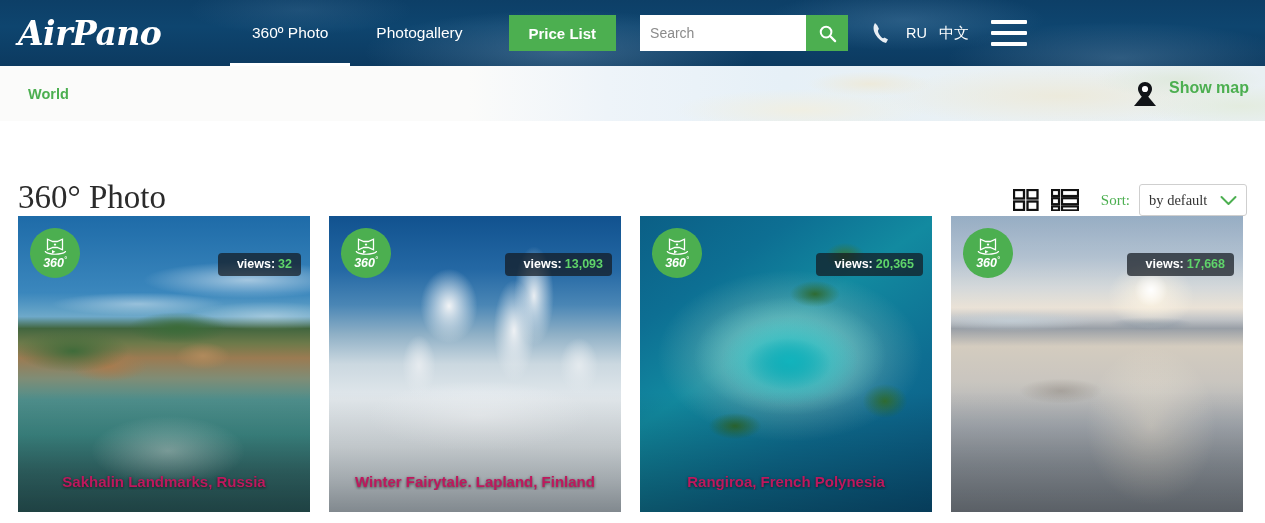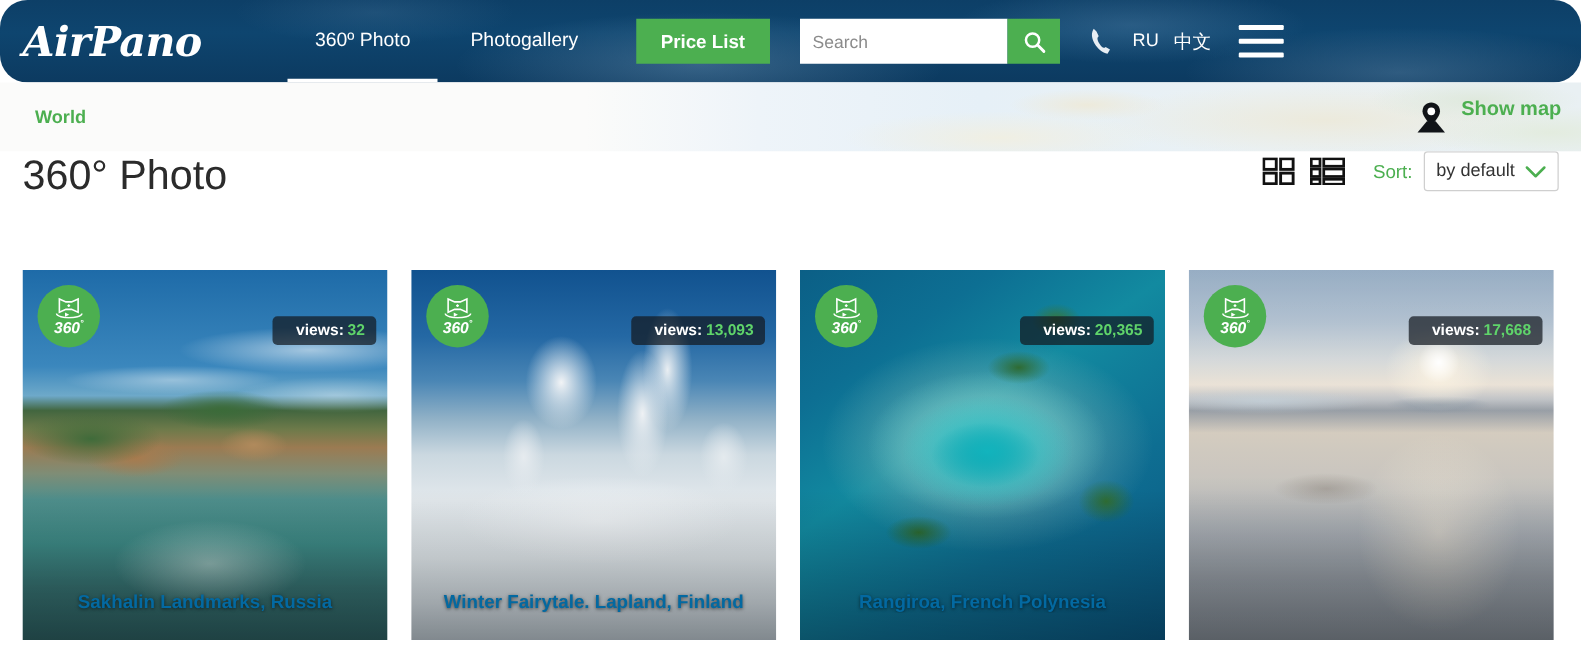--- a/index.html
+++ b/index.html
@@ -16,21 +16,20 @@
     width: 1265px; height: 66px;
     background:
       radial-gradient(ellipse 280px 60px at 560px 52px, rgba(150,185,215,0.30), rgba(150,185,215,0) 70%),
       radial-gradient(ellipse 200px 44px at 905px 20px, rgba(140,180,215,0.22), rgba(140,180,215,0) 70%),
       radial-gradient(ellipse 240px 50px at 1120px 58px, rgba(150,185,215,0.25), rgba(150,185,215,0) 72%),
       radial-gradient(ellipse 160px 36px at 300px 10px, rgba(130,170,205,0.15), rgba(130,170,205,0) 70%),
       linear-gradient(180deg, #0d3f67 0%, #0e456f 40%, #0c3a60 100%);
     display: flex;
     align-items: center;
     overflow: hidden;
-    border-radius: 22px;
   }
   .logo {
     margin-left: 18px;
     width: 150px;
     color: #ffffff;
     font-family: "DejaVu Serif", serif;
     font-size: 33px;
     font-weight: bold;
     font-style: italic;
     letter-spacing: -0.5px;
@@ -155,23 +154,24 @@
     color: #4caf50;
     font-size: 16px;
     font-weight: bold;
     white-space: nowrap;
   }
 
   
   .titlerow {
     width: 1265px; height: 95px;
     display: flex;
-    align-items: flex-start;
+    align-items: flex-end;
     padding: 0 18px;
     background: #ffffff;
+    font-family: Liberation Serif, serif;
   }
   .page-title {
     font-size: 33px;
     color: #2b2b2b;
     font-weight: normal;
     white-space: nowrap;
   }
   .controls {
     margin-left: auto;
     display: flex;
@@ -311,21 +311,21 @@
     white-space: nowrap;
     margin-top: 28px;
   }
   .views .vnum { color: #5fd46a; margin-left: 3px; }
 
   .card-title {
     position: absolute;
     left: 0; right: 0;
     bottom: 22px;
     text-align: center;
-    color: #0369a1;
+    color: #be185d;
     font-size: 15px;
     font-weight: bold;
     text-shadow: 0 1px 3px rgba(0,0,0,0.6);
     padding: 0 10px;
     white-space: nowrap;
     overflow: hidden;
   }
 </style>
 </head>
 <body>

